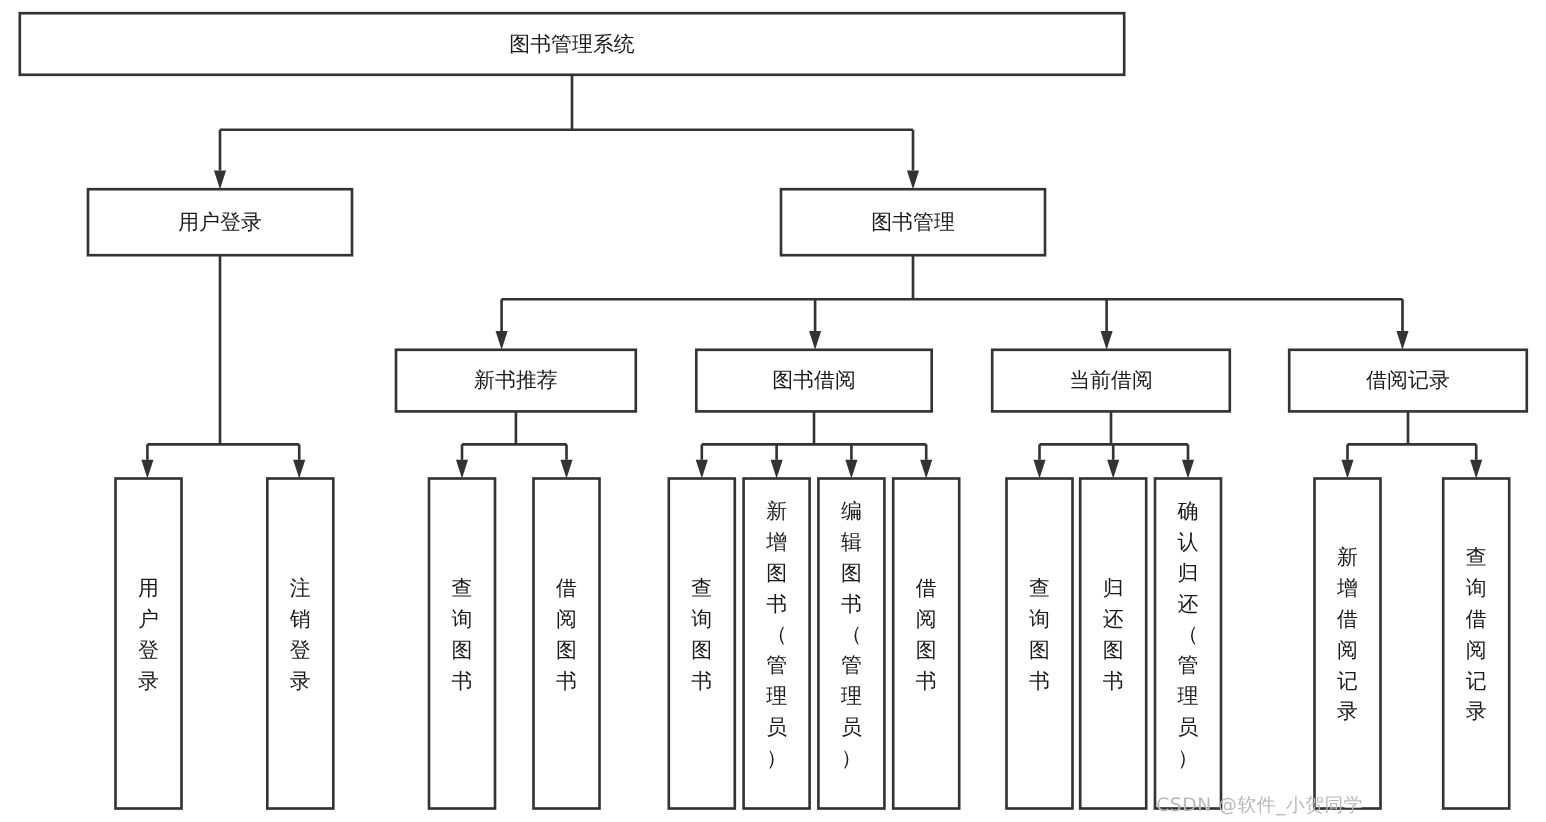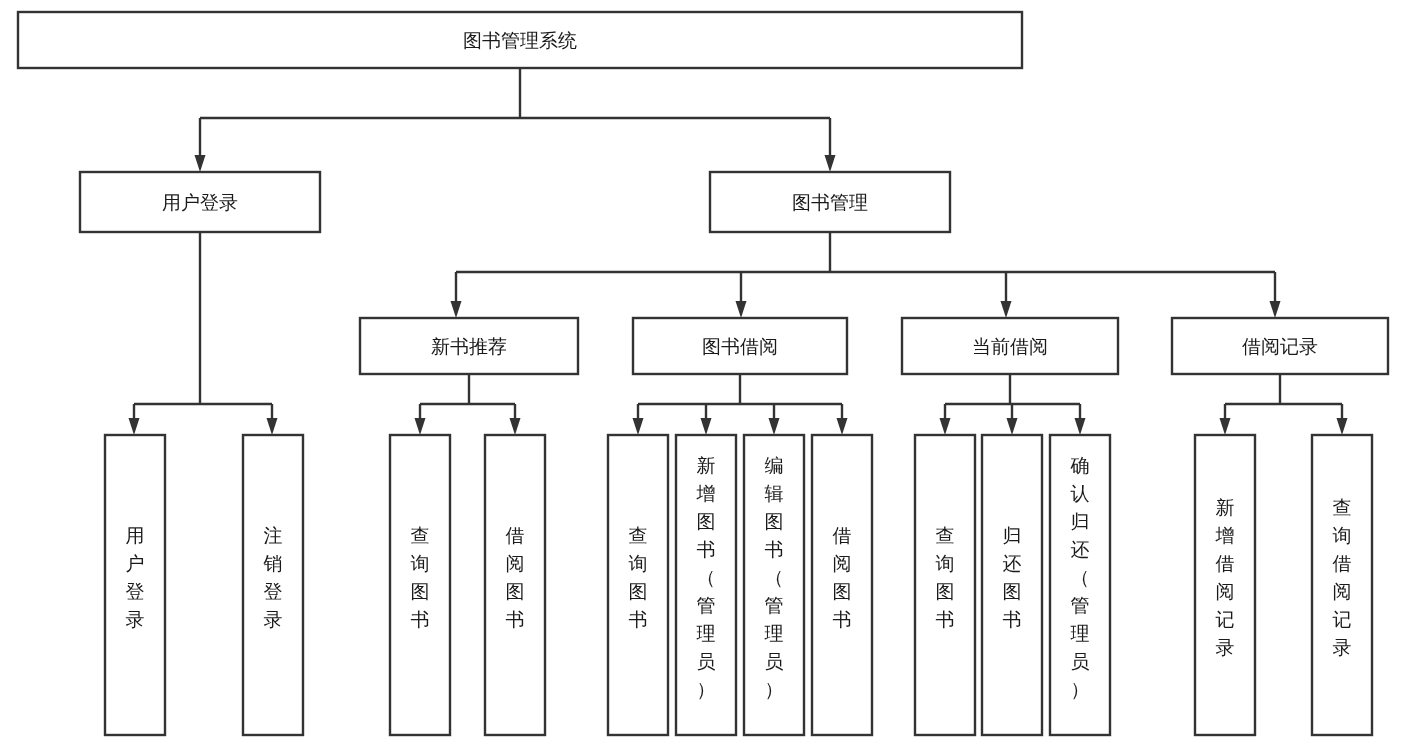--- a/index.html
+++ b/index.html
@@ -168,13 +168,14 @@
           <rect class="node-box" x="1195" y="435" width="60" height="300"></rect>
           <text class="node-label vertical" dominant-baseline="middle"><tspan x="1225" y="508">新</tspan><tspan x="1225" y="536">增</tspan><tspan x="1225" y="564">借</tspan><tspan x="1225" y="592">阅</tspan><tspan x="1225" y="620">记</tspan><tspan x="1225" y="648">录</tspan></text>
         </g>
         <g>
           <rect class="node-box" x="1312" y="435" width="60" height="300"></rect>
           <text class="node-label vertical" dominant-baseline="middle"><tspan x="1342" y="508">查</tspan><tspan x="1342" y="536">询</tspan><tspan x="1342" y="564">借</tspan><tspan x="1342" y="592">阅</tspan><tspan x="1342" y="620">记</tspan><tspan x="1342" y="648">录</tspan></text>
         </g>
       </g>
   </svg>
 
+  <div class="watermark">CSDN @软件_小贺同学</div>
 </div>
 
 </body></html>

